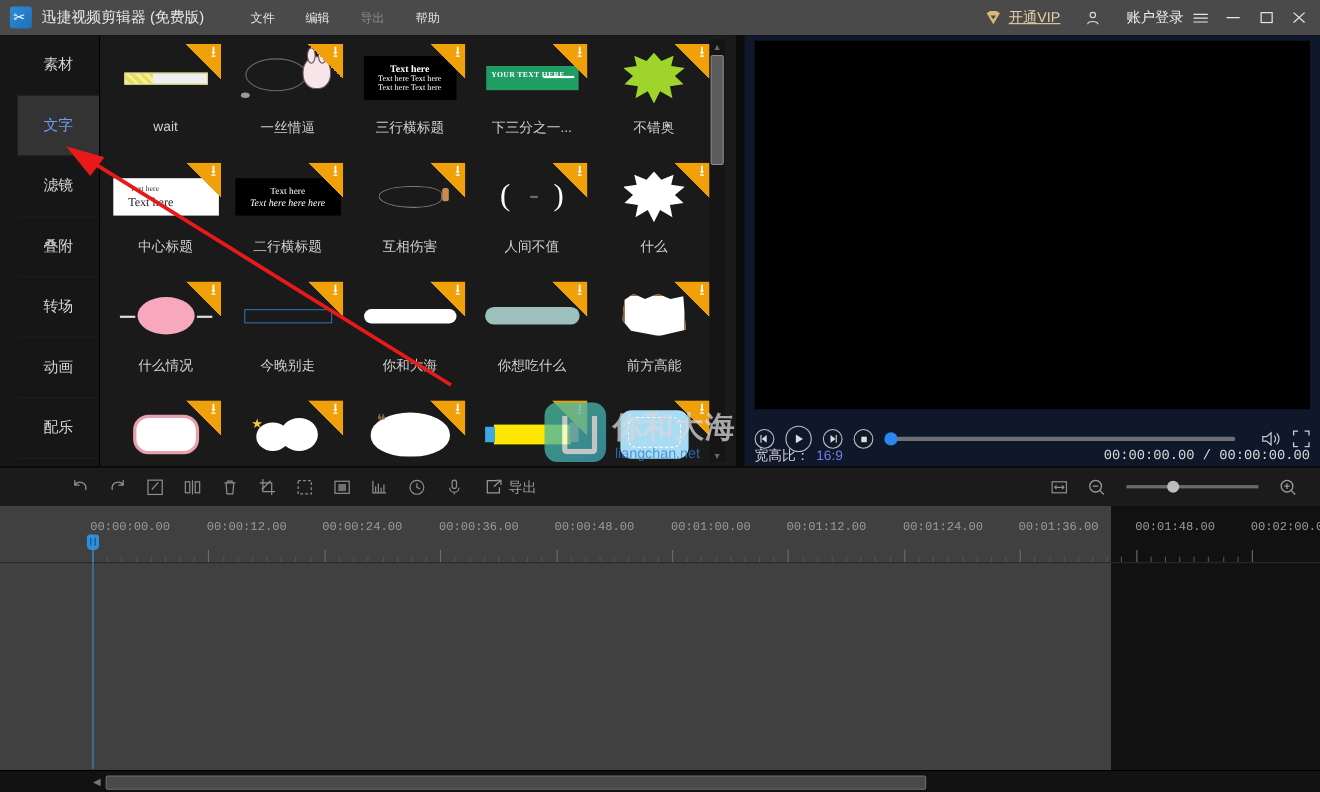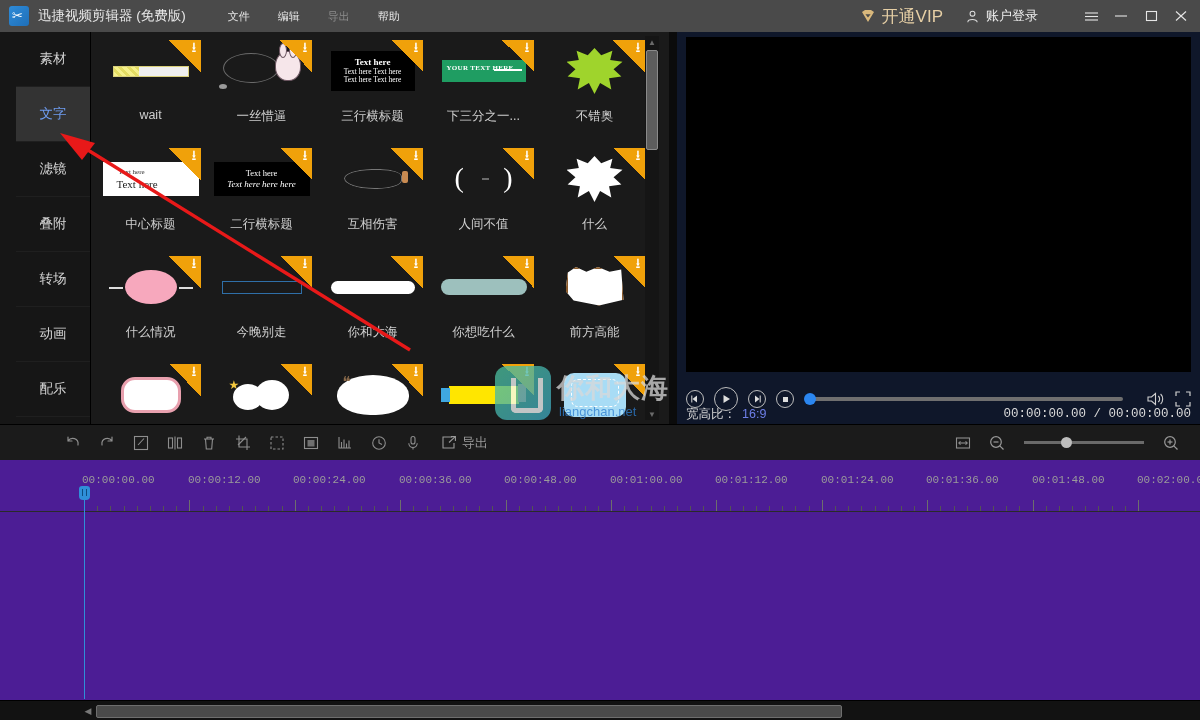--- a/index.html
+++ b/index.html
@@ -31,26 +31,26 @@
     margin-left: 9px; color: #e8e8e8; font-size: 13.5px; white-space: nowrap;
   }
   .menu { display: flex; align-items: center; margin-left: 28px; }
   .menu-item {
     color: #e4e4e4; font-size: 11px; padding: 4px 14px; cursor: default;
   }
   .menu-item.disabled { color: #8c8c8c; }
   .tb-right { margin-left: auto; display: flex; align-items: center; }
   .vip {
     display: flex; align-items: center; gap: 6px; color: #e6cfa5;
-    font-size: 17px; margin-right: 22px; cursor: pointer;
+    font-size: 13px; margin-right: 22px; cursor: pointer; text-decoration: underline;
   }
   .vip .gem { width: 16px; height: 16px; display:block; }
   .account {
-    display: flex; align-items: center; gap: 6px; color: #eee;
-    font-size: 13px; margin-right: 38px; cursor: pointer;
+    display: flex; align-items: center; gap: 23px; color: #eee;
+    font-size: 13px; cursor: pointer;
   }
   .winbtns { display: flex; align-items: center; gap: 0; margin-right: 4px; }
   .winbtn {
     width: 30px; height: 32px; display: flex; align-items: center; justify-content: center;
     color: #e6e6e6; font-size: 14px; cursor: pointer;
   }
   .winbtn svg { display:block; }
 
   
   .upper { position: absolute; left:0; top:32px; width:1200px; height:392px; background:#0b0b0b; }
@@ -257,21 +257,21 @@
   }
   .tb-ico:first-of-type { margin-left:56px; }
   .tb-export { display:flex; align-items:center; color:#9a9a9a; font-size:13px; cursor:pointer; }
   .tb-export span { margin-left:4px; }
   .tb-zoomgrp { margin-left:auto; display:flex; align-items:center; margin-right:12px; }
   .zslider { width:120px; height:3px; background:#6a6a6a; position:relative; margin:0 10px; cursor:pointer; }
   .zslider .zknob { position:absolute; left:37px; top:-4px; width:11px; height:11px;
                     border-radius:50%; background:#bdbdbd; }
 
   
-  .timeline { position:absolute; left:0; top:460px; width:1200px; height:260px; background:#4c1d95;text-align:center; }
+  .timeline { position:absolute; left:0; top:460px; width:1010px; height:260px; background:#404040;text-align:center; }
   .ruler { position:absolute; left:0; top:14px; width:1200px; height:44px; }
   .ruler-labels { position:absolute; left:0; top:0; width:1200px; height:22px; }
   .rl {
     position:absolute; top:0; color:#9b9b9b; font-size:11px;
     font-family:"Liberation Mono","DejaVu Sans Mono",monospace; transform:translateX(-2px);
   }
   .ticks { position:absolute; left:0; top:26px; width:1200px; height:12px; }
   .tick { position:absolute; top:0; width:1px; background:#545454; }
   .tick.maj { height:11px; background:#6d6d6d; }
   .tick.min { height:5px; top:6px; }

